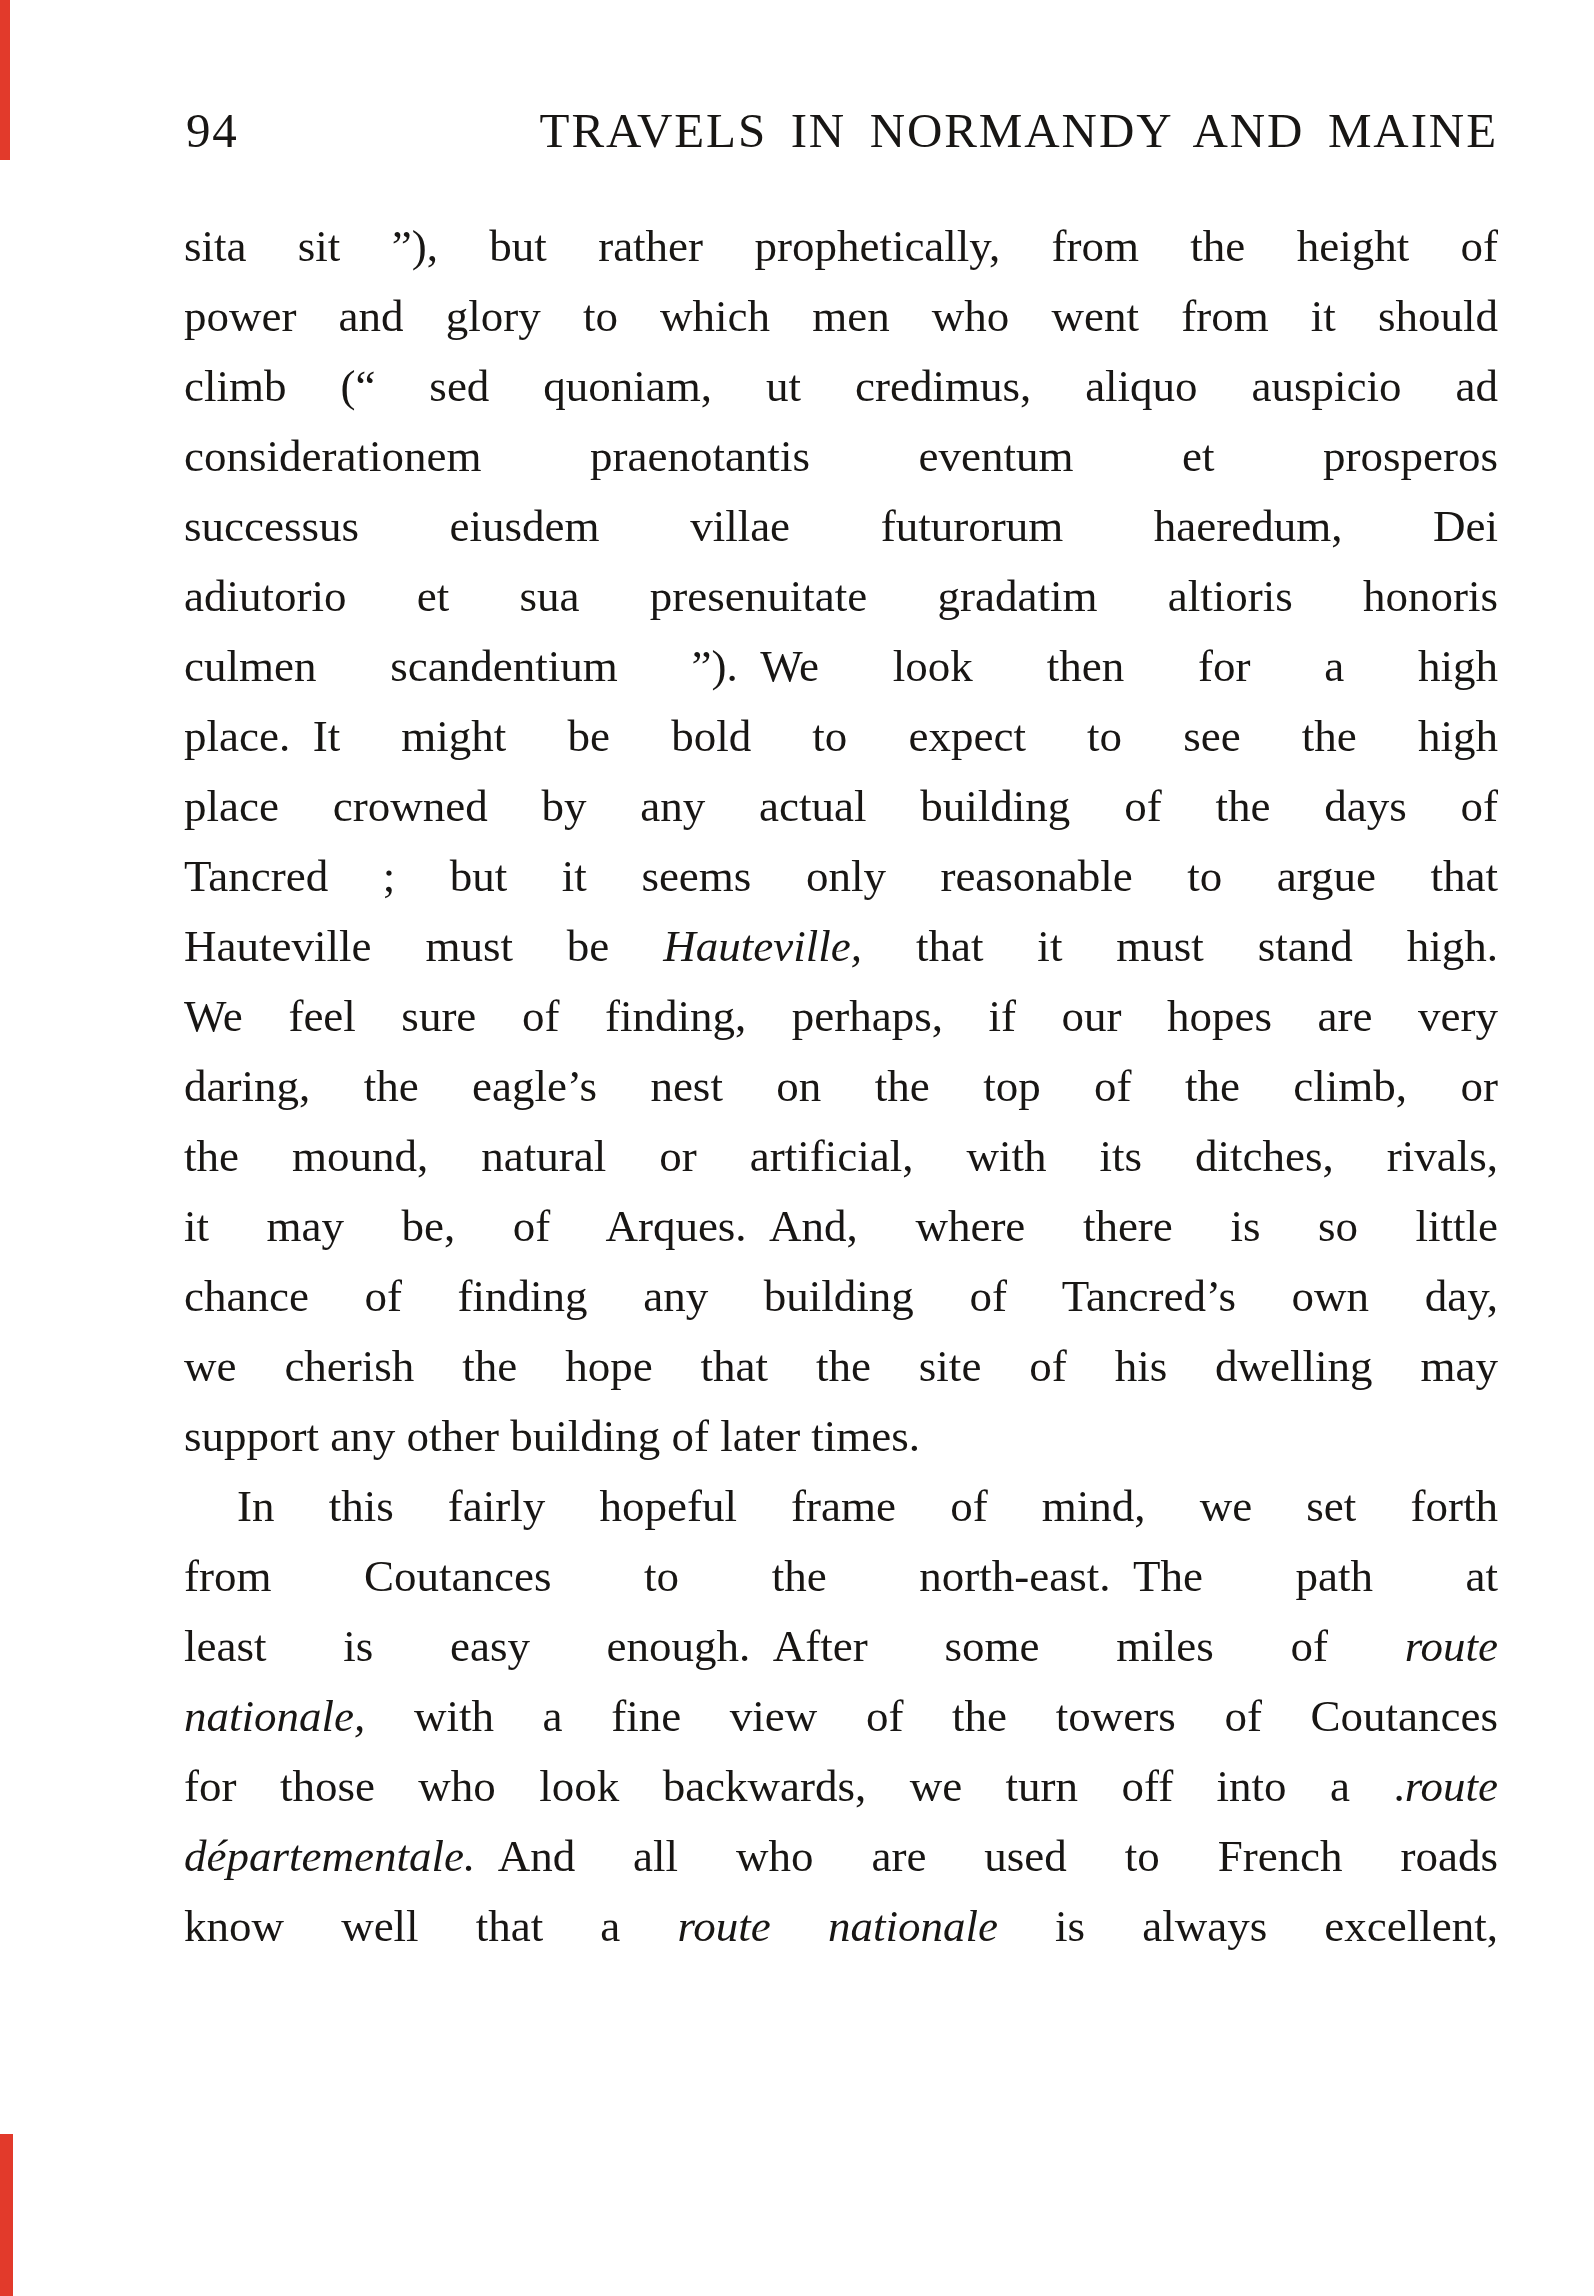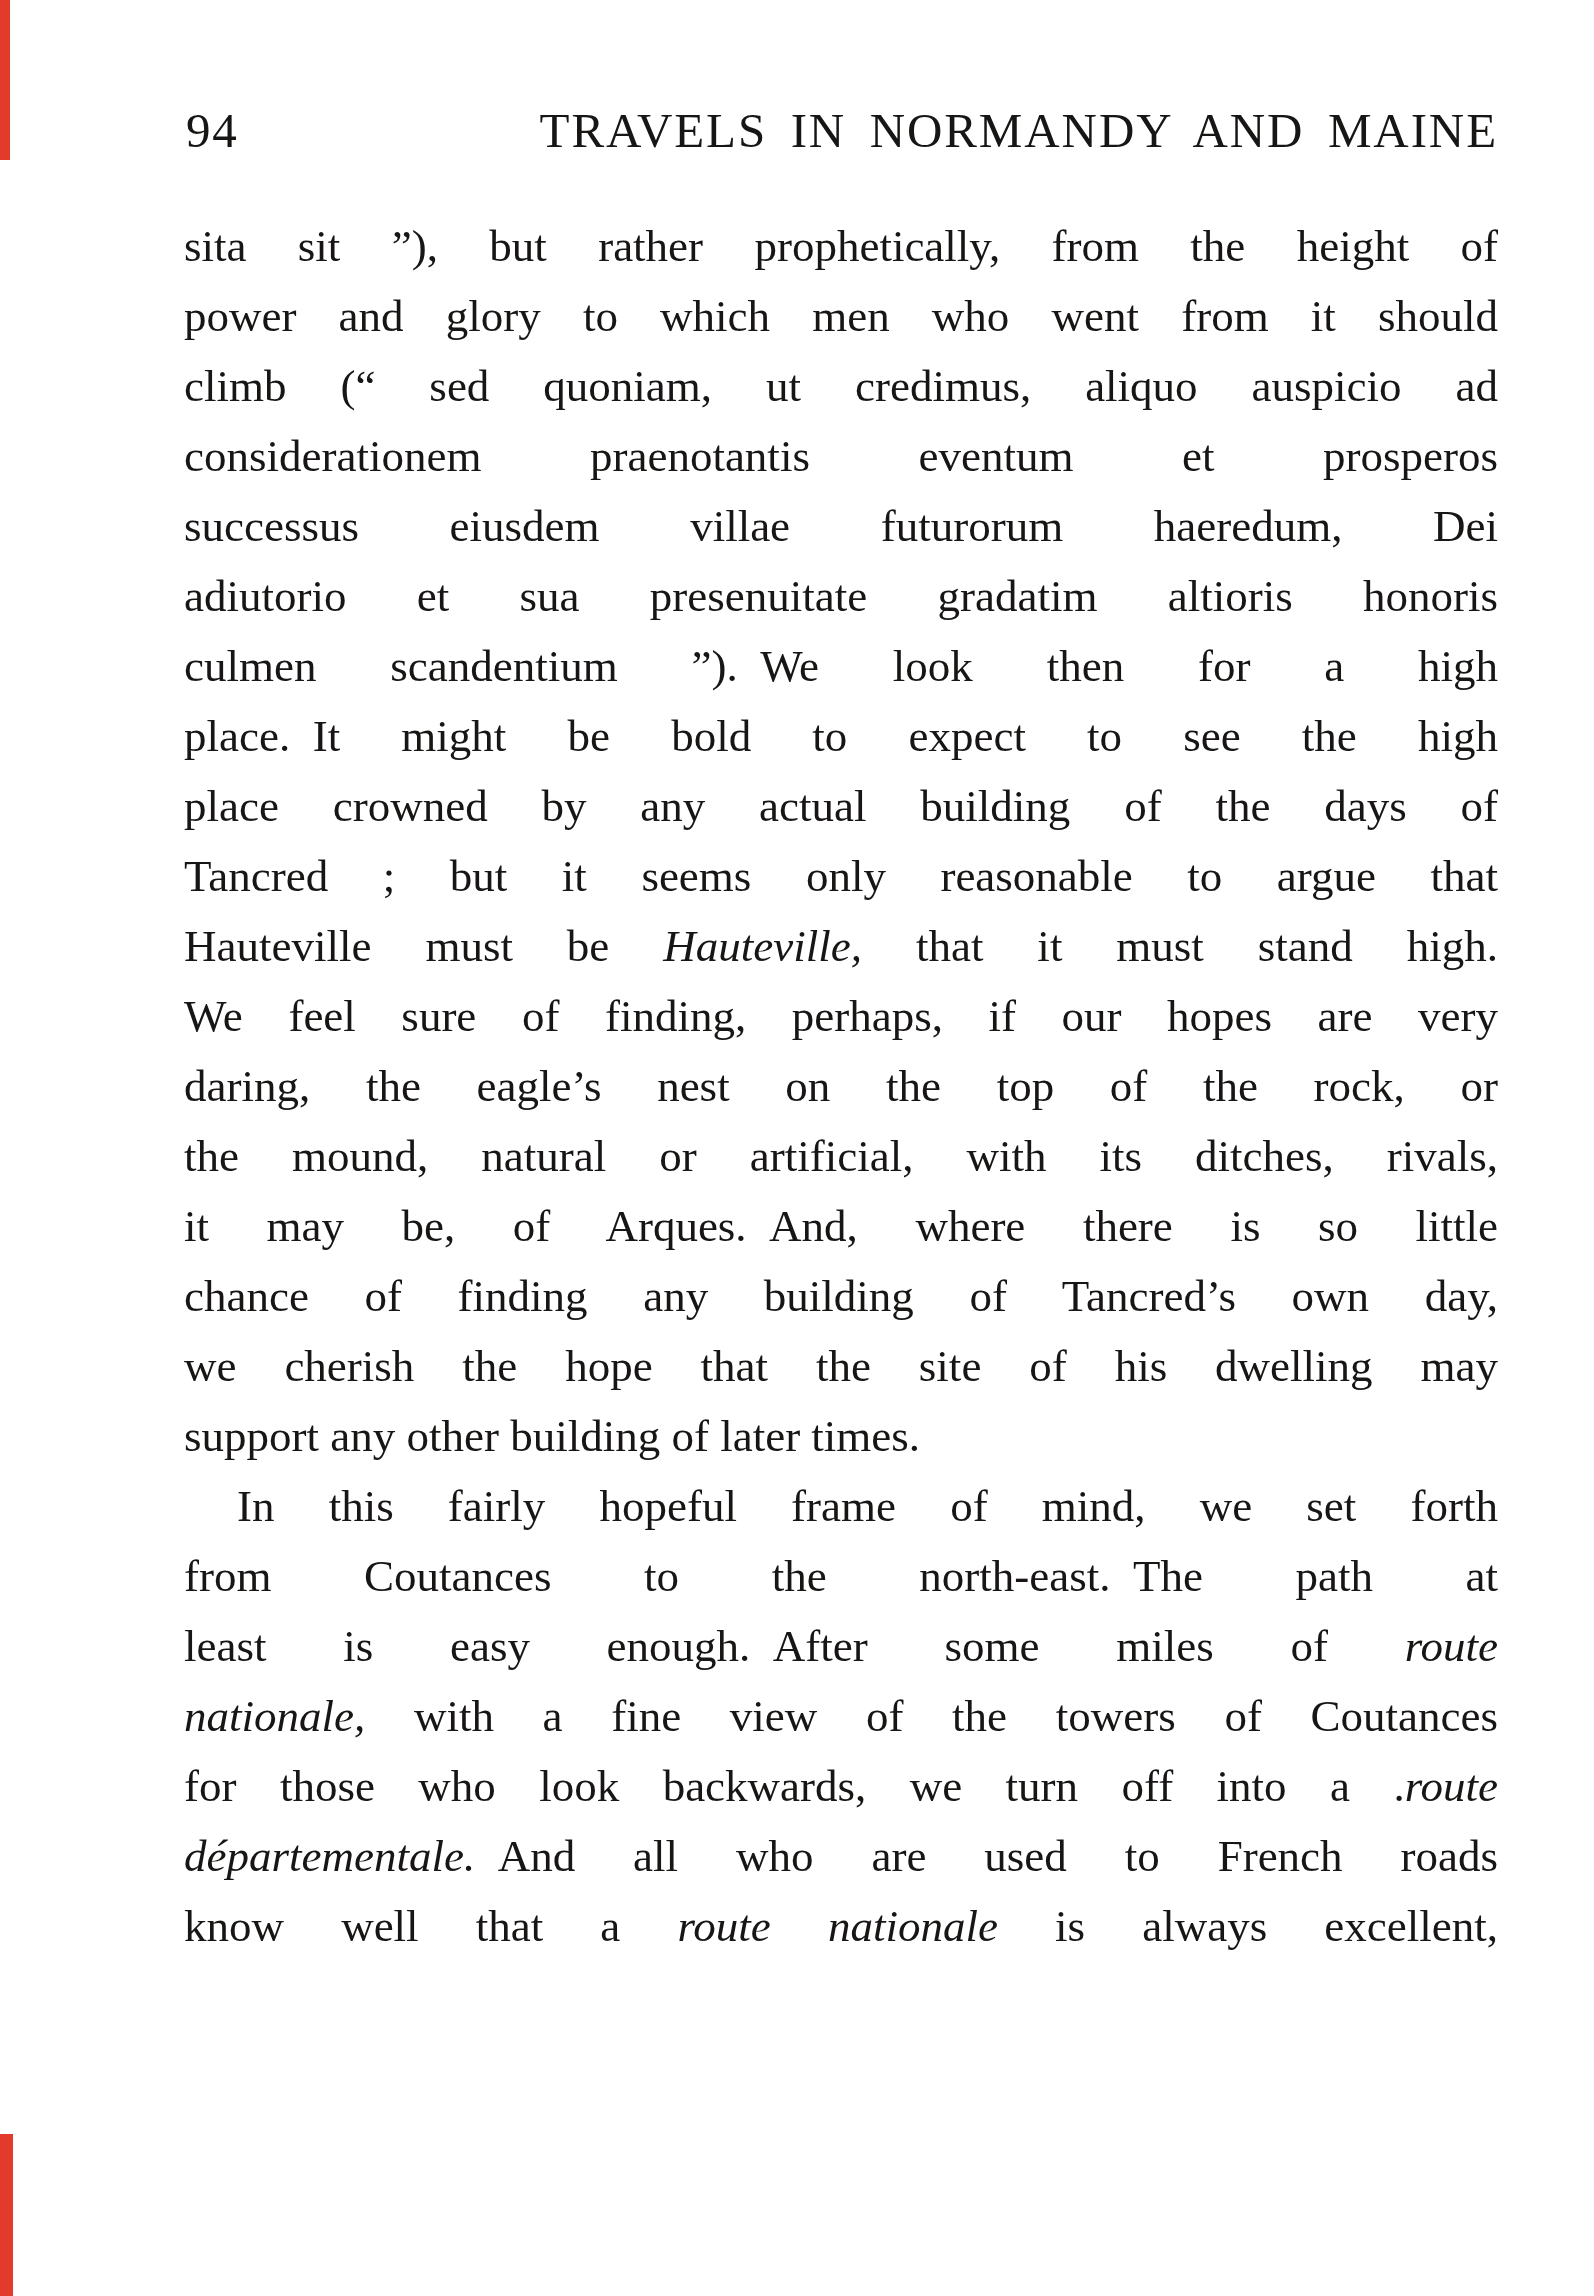--- a/index.html
+++ b/index.html
@@ -86,21 +86,21 @@
       <div class="line"><span class="seg-roman">climb (“ sed quoniam, ut credimus, aliquo auspicio ad</span></div>
       <div class="line"><span class="seg-roman">considerationem praenotantis eventum et prosperos</span></div>
       <div class="line"><span class="seg-roman">successus eiusdem villae futurorum haeredum, Dei</span></div>
       <div class="line"><span class="seg-roman">adiutorio et sua presenuitate gradatim altioris honoris</span></div>
       <div class="line"><span class="seg-roman">culmen scandentium ”). We look then for a high</span></div>
       <div class="line"><span class="seg-roman">place. It might be bold to expect to see the high</span></div>
       <div class="line"><span class="seg-roman">place crowned by any actual building of the days of</span></div>
       <div class="line"><span class="seg-roman">Tancred ; but it seems only reasonable to argue that</span></div>
       <div class="line"><span class="seg-roman">Hauteville must be </span><span class="seg-italic">Hauteville,</span><span class="seg-roman"> that it must stand high.</span></div>
       <div class="line"><span class="seg-roman">We feel sure of finding, perhaps, if our hopes are very</span></div>
-      <div class="line"><span class="seg-roman">daring, the eagle’s nest on the top of the rock, or</span></div>
+      <div class="line"><span class="seg-roman">daring, the eagle’s nest on the top of the climb, or</span></div>
       <div class="line"><span class="seg-roman">the mound, natural or artificial, with its ditches, rivals,</span></div>
       <div class="line"><span class="seg-roman">it may be, of Arques. And, where there is so little</span></div>
       <div class="line"><span class="seg-roman">chance of finding any building of Tancred’s own day,</span></div>
       <div class="line"><span class="seg-roman">we cherish the hope that the site of his dwelling may</span></div>
       <div class="line align-left"><span class="seg-roman">support any other building of later times.</span></div>
       <div class="line indent"><span class="seg-roman">In this fairly hopeful frame of mind, we set forth</span></div>
       <div class="line"><span class="seg-roman">from Coutances to the north-east. The path at</span></div>
       <div class="line"><span class="seg-roman">least is easy enough. After some miles of </span><span class="seg-italic">route</span></div>
       <div class="line"><span class="seg-italic">nationale,</span><span class="seg-roman"> with a fine view of the towers of Coutances</span></div>
       <div class="line"><span class="seg-roman">for those who look backwards, we turn off into a .</span><span class="seg-italic">route</span></div>

